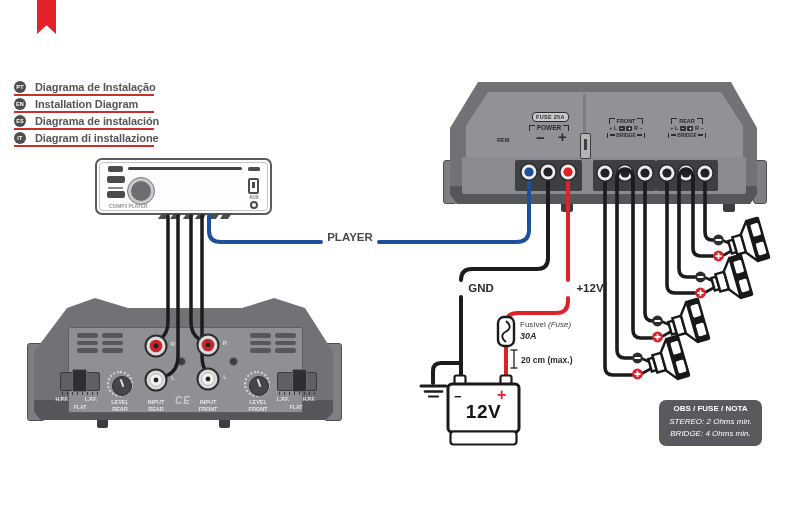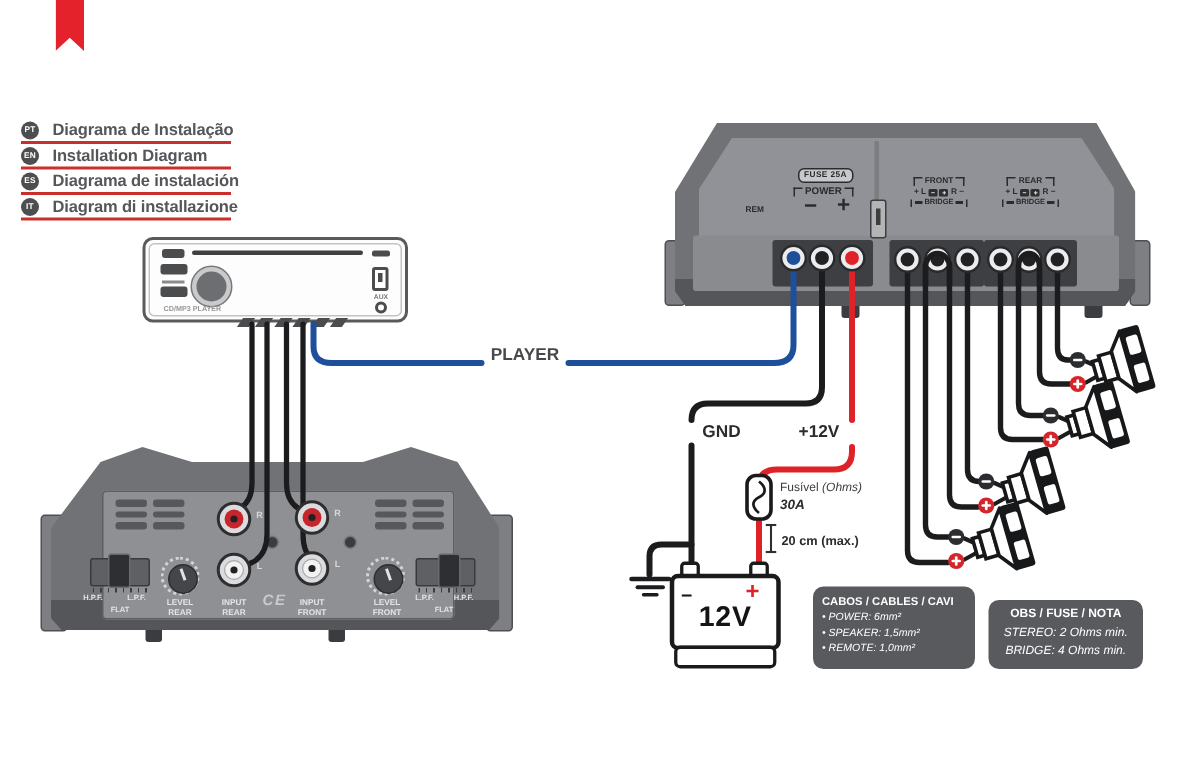--- a/index.html
+++ b/index.html
@@ -429,38 +429,32 @@
       <g>
           <circle cx="637.5" cy="374" r="5.4" fill="#d6242b"></circle>
           <rect x="634.3" y="373.1" width="6.4" height="1.8" rx="0.9" fill="#fff"></rect>
           <rect x="636.6" y="370.8" width="1.8" height="6.4" rx="0.9" fill="#fff"></rect>
         </g>
     </g>
   </svg>
 
   <div class="abs ctr b" style="left:321px;top:231px;width:58px;font-size:11.5px;color:#47484b;">PLAYER</div>
   <div class="abs ctr b" style="left:443px;top:282px;width:36px;font-size:11.5px;color:#2b2b2d;margin-left:20px;">GND</div>
-  <div class="abs ctr b" style="left:528px;top:282px;width:36px;font-size:11.5px;color:#2b2b2d;">+12V</div>
+  <div class="abs ctr b" style="left:572px;top:282px;width:36px;font-size:11.5px;color:#2b2b2d;">+12V</div>
 
   <div class="abs" style="left:520px;top:320px;font-size:8px;color:#3c3c3e;white-space:nowrap;">
     <span>Fusível</span>
-    <span class="i">(Ohms)</span>
+    <span class="i">(Fuse)</span>
   </div>
   <div class="abs b i" style="left:520px;top:331px;font-size:9px;color:#2b2b2d;">30A</div>
   <div class="abs b" style="left:521px;top:355px;font-size:8.5px;color:#2b2b2d;white-space:nowrap;">20 cm (max.)</div>
 
   <div class="abs b" style="left:454px;top:389px;font-size:13px;color:#1a1a1a;">−</div>
   <div class="abs b" style="left:497px;top:386px;font-size:16px;color:#df2228;">+</div>
   <div class="abs ctr b" style="left:448px;top:401px;width:71px;font-size:19px;color:#141414;letter-spacing:.5px;">12V</div>
 
-  <div class="gray-box" style="left:542px;top:391px;width:108px;height:55px;padding:5px 6px;">
-    <div class="b" style="font-size:7.5px;white-space:nowrap;">CABOS / CABLES / CAVI</div>
-    <div class="i bi" style="font-size:7px;margin-top:3px;">POWER: 6mm²</div>
-    <div class="i bi" style="font-size:7px;margin-top:3.5px;">SPEAKER: 1,5mm²</div>
-    <div class="i bi" style="font-size:7px;margin-top:3.5px;">REMOTE: 1,0mm²</div>
-  </div>
   <div class="gray-box ctr" style="left:659px;top:400px;width:103px;height:46px;padding:4px 4px;">
     <div class="b" style="font-size:8px;white-space:nowrap;">OBS / FUSE / NOTA</div>
     <div class="i" style="font-size:8px;margin-top:4px;white-space:nowrap;">STEREO: 2 Ohms min.</div>
     <div class="i" style="font-size:8px;margin-top:3px;white-space:nowrap;">BRIDGE: 4 Ohms min.</div>
   </div>
 
 </div>
 
 </body></html>

